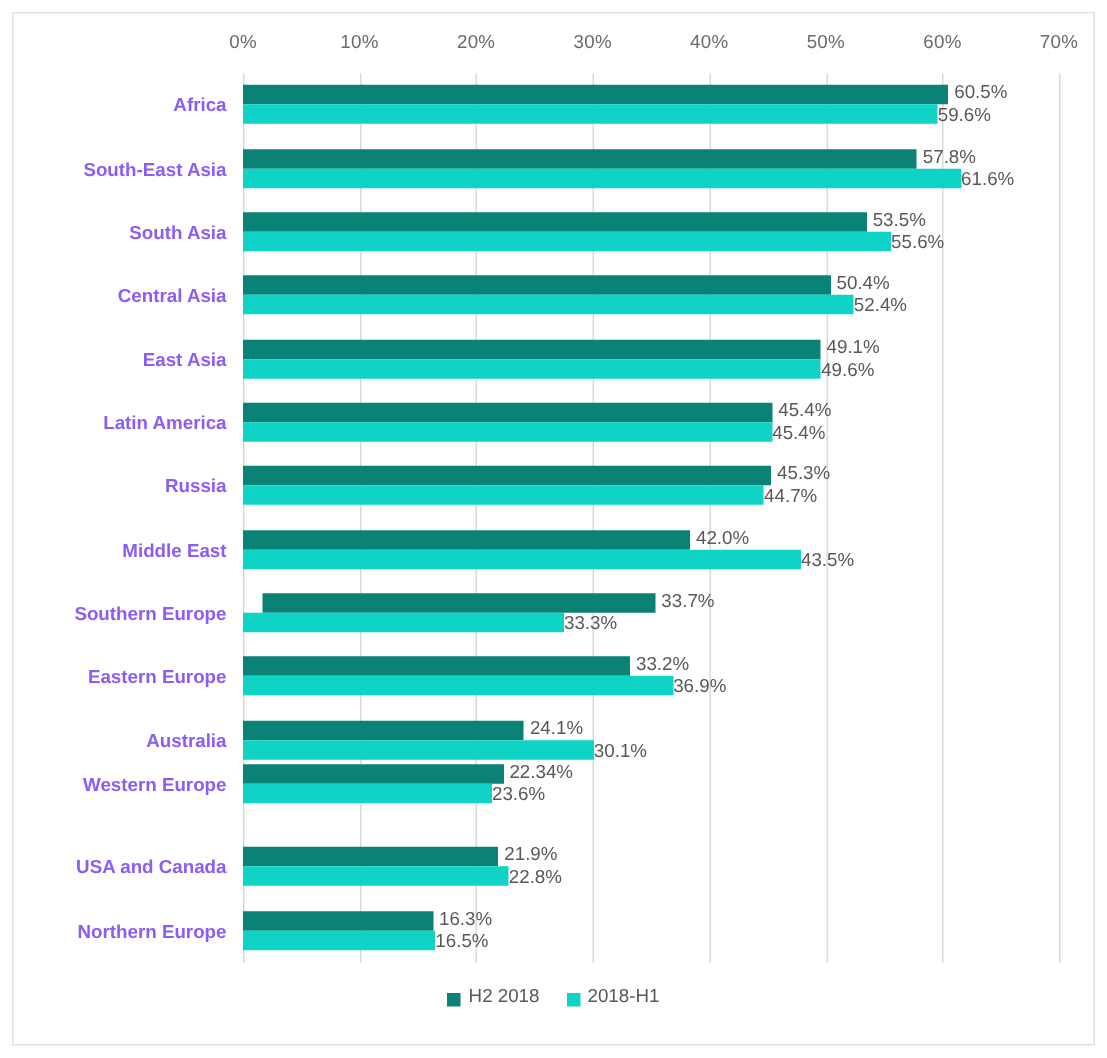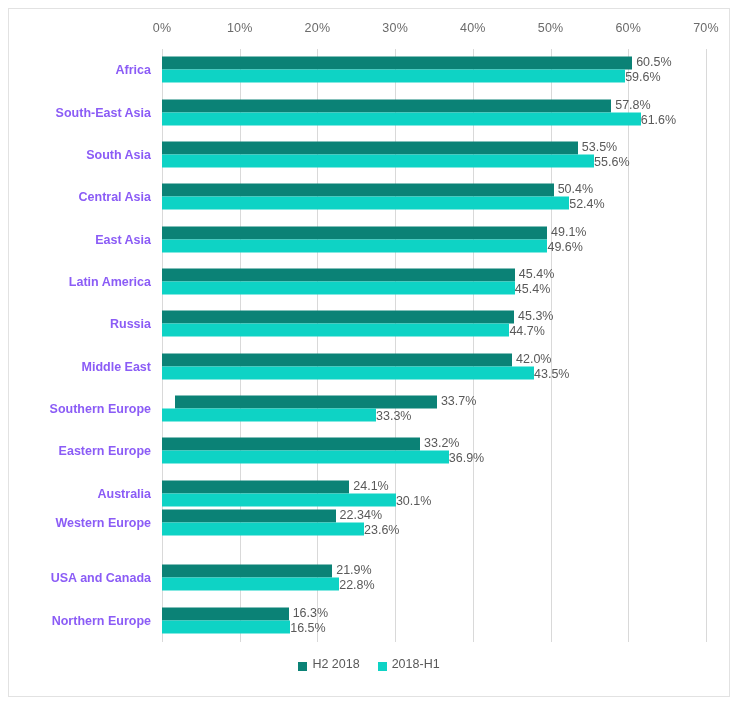--- a/index.html
+++ b/index.html
@@ -227,21 +227,21 @@
                 <span class="bar-value">45.3%</span>
               </div>
               <div class="bar s1" style="width: 347.383px; background: rgb(14, 211, 197);">
                 <span class="bar-value">44.7%</span>
               </div>
             </div>
           </div>
           <div class="cat-row" style="top: 296.5px; height: 42.3571px;">
             <div class="cat-label">Middle East</div>
             <div class="bars">
-              <div class="bar s0" style="width: 350px; background: rgb(11, 130, 118);">
+              <div class="bar s0" style="width: 298px; background: rgb(11, 130, 118);">
                 <span class="bar-value">42.0%</span>
               </div>
               <div class="bar s1" style="width: 372px; background: rgb(14, 211, 197);">
                 <span class="bar-value">43.5%</span>
               </div>
             </div>
           </div>
           <div class="cat-row" style="top: 338.857px; height: 42.3571px;">
             <div class="cat-label">Southern Europe</div>
             <div class="bars">
@@ -274,21 +274,21 @@
                 <span class="bar-value">30.1%</span>
               </div>
             </div>
           </div>
           <div class="cat-row" style="top: 453px; height: 42.3571px;">
             <div class="cat-label">Western Europe</div>
             <div class="bars">
               <div class="bar s0" style="width: 173.614px; background: rgb(11, 130, 118);">
                 <span class="bar-value">22.34%</span>
               </div>
-              <div class="bar s1" style="width: 202px; background: rgb(14, 211, 197);">
+              <div class="bar s1" style="width: 166px; background: rgb(14, 211, 197);">
                 <span class="bar-value">23.6%</span>
               </div>
             </div>
           </div>
           <div class="cat-row" style="top: 508.286px; height: 42.3571px;">
             <div class="cat-label">USA and Canada</div>
             <div class="bars">
               <div class="bar s0" style="width: 170.194px; background: rgb(11, 130, 118);">
                 <span class="bar-value">21.9%</span>
               </div>

